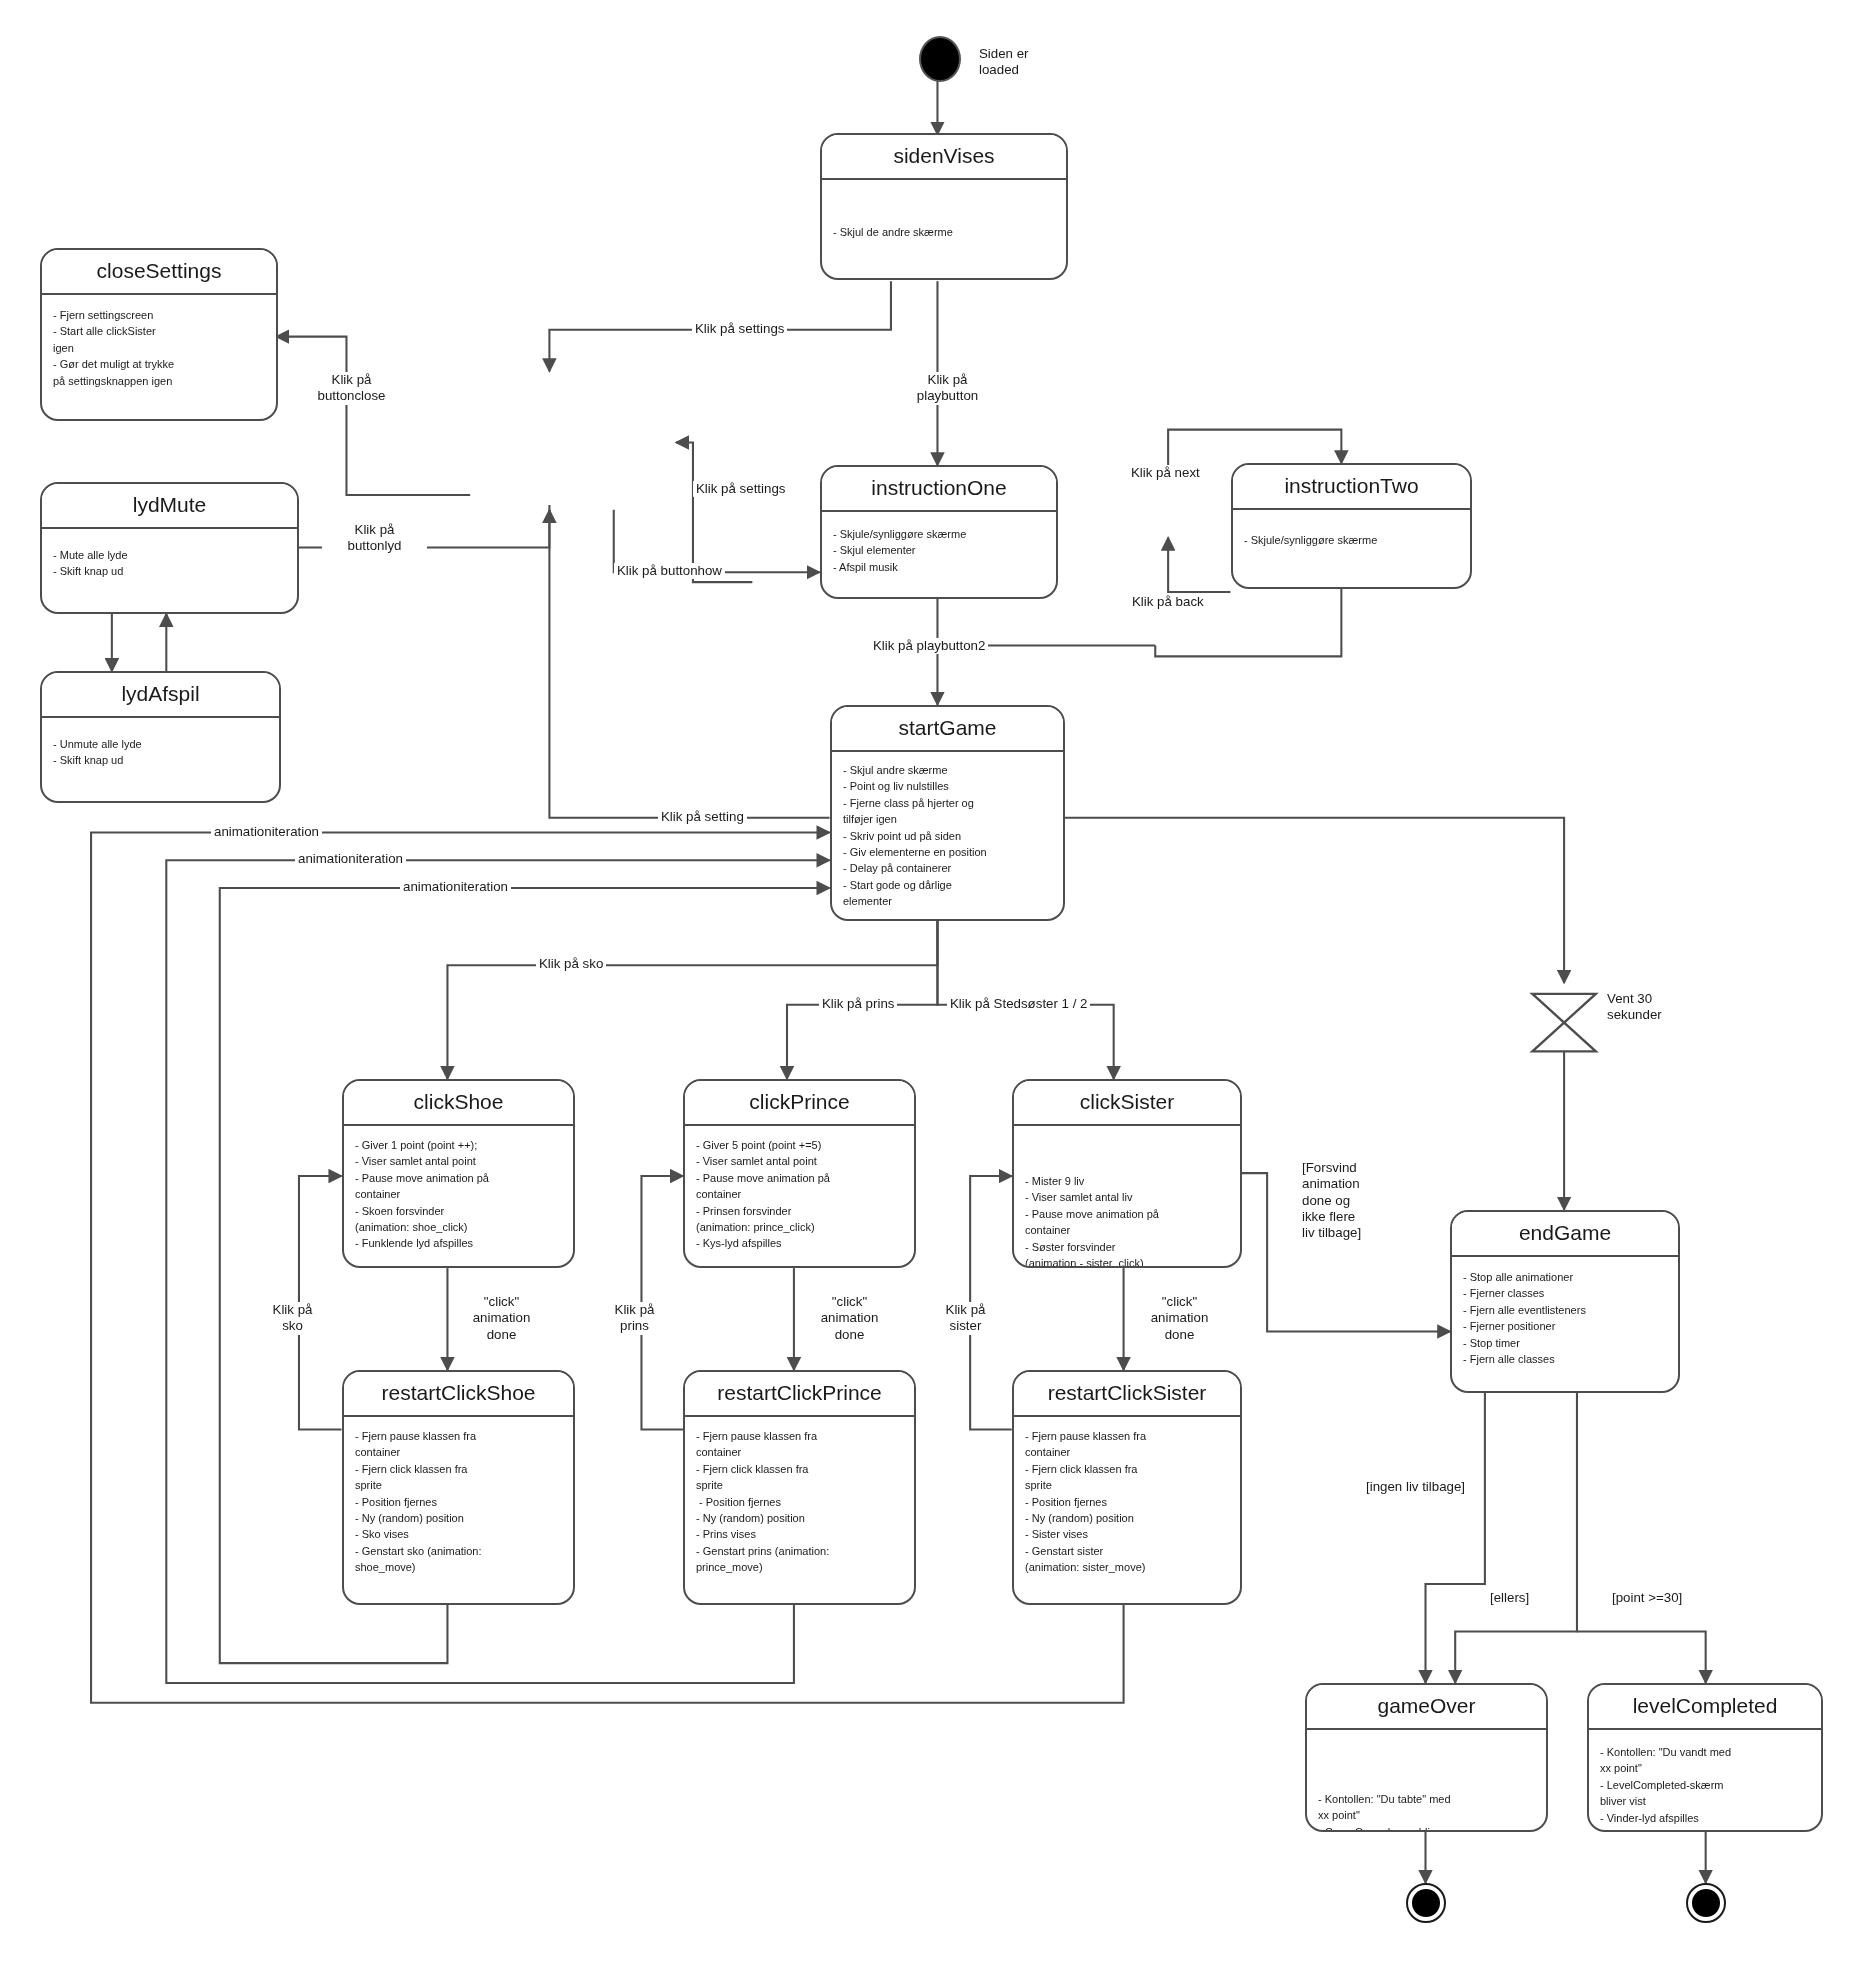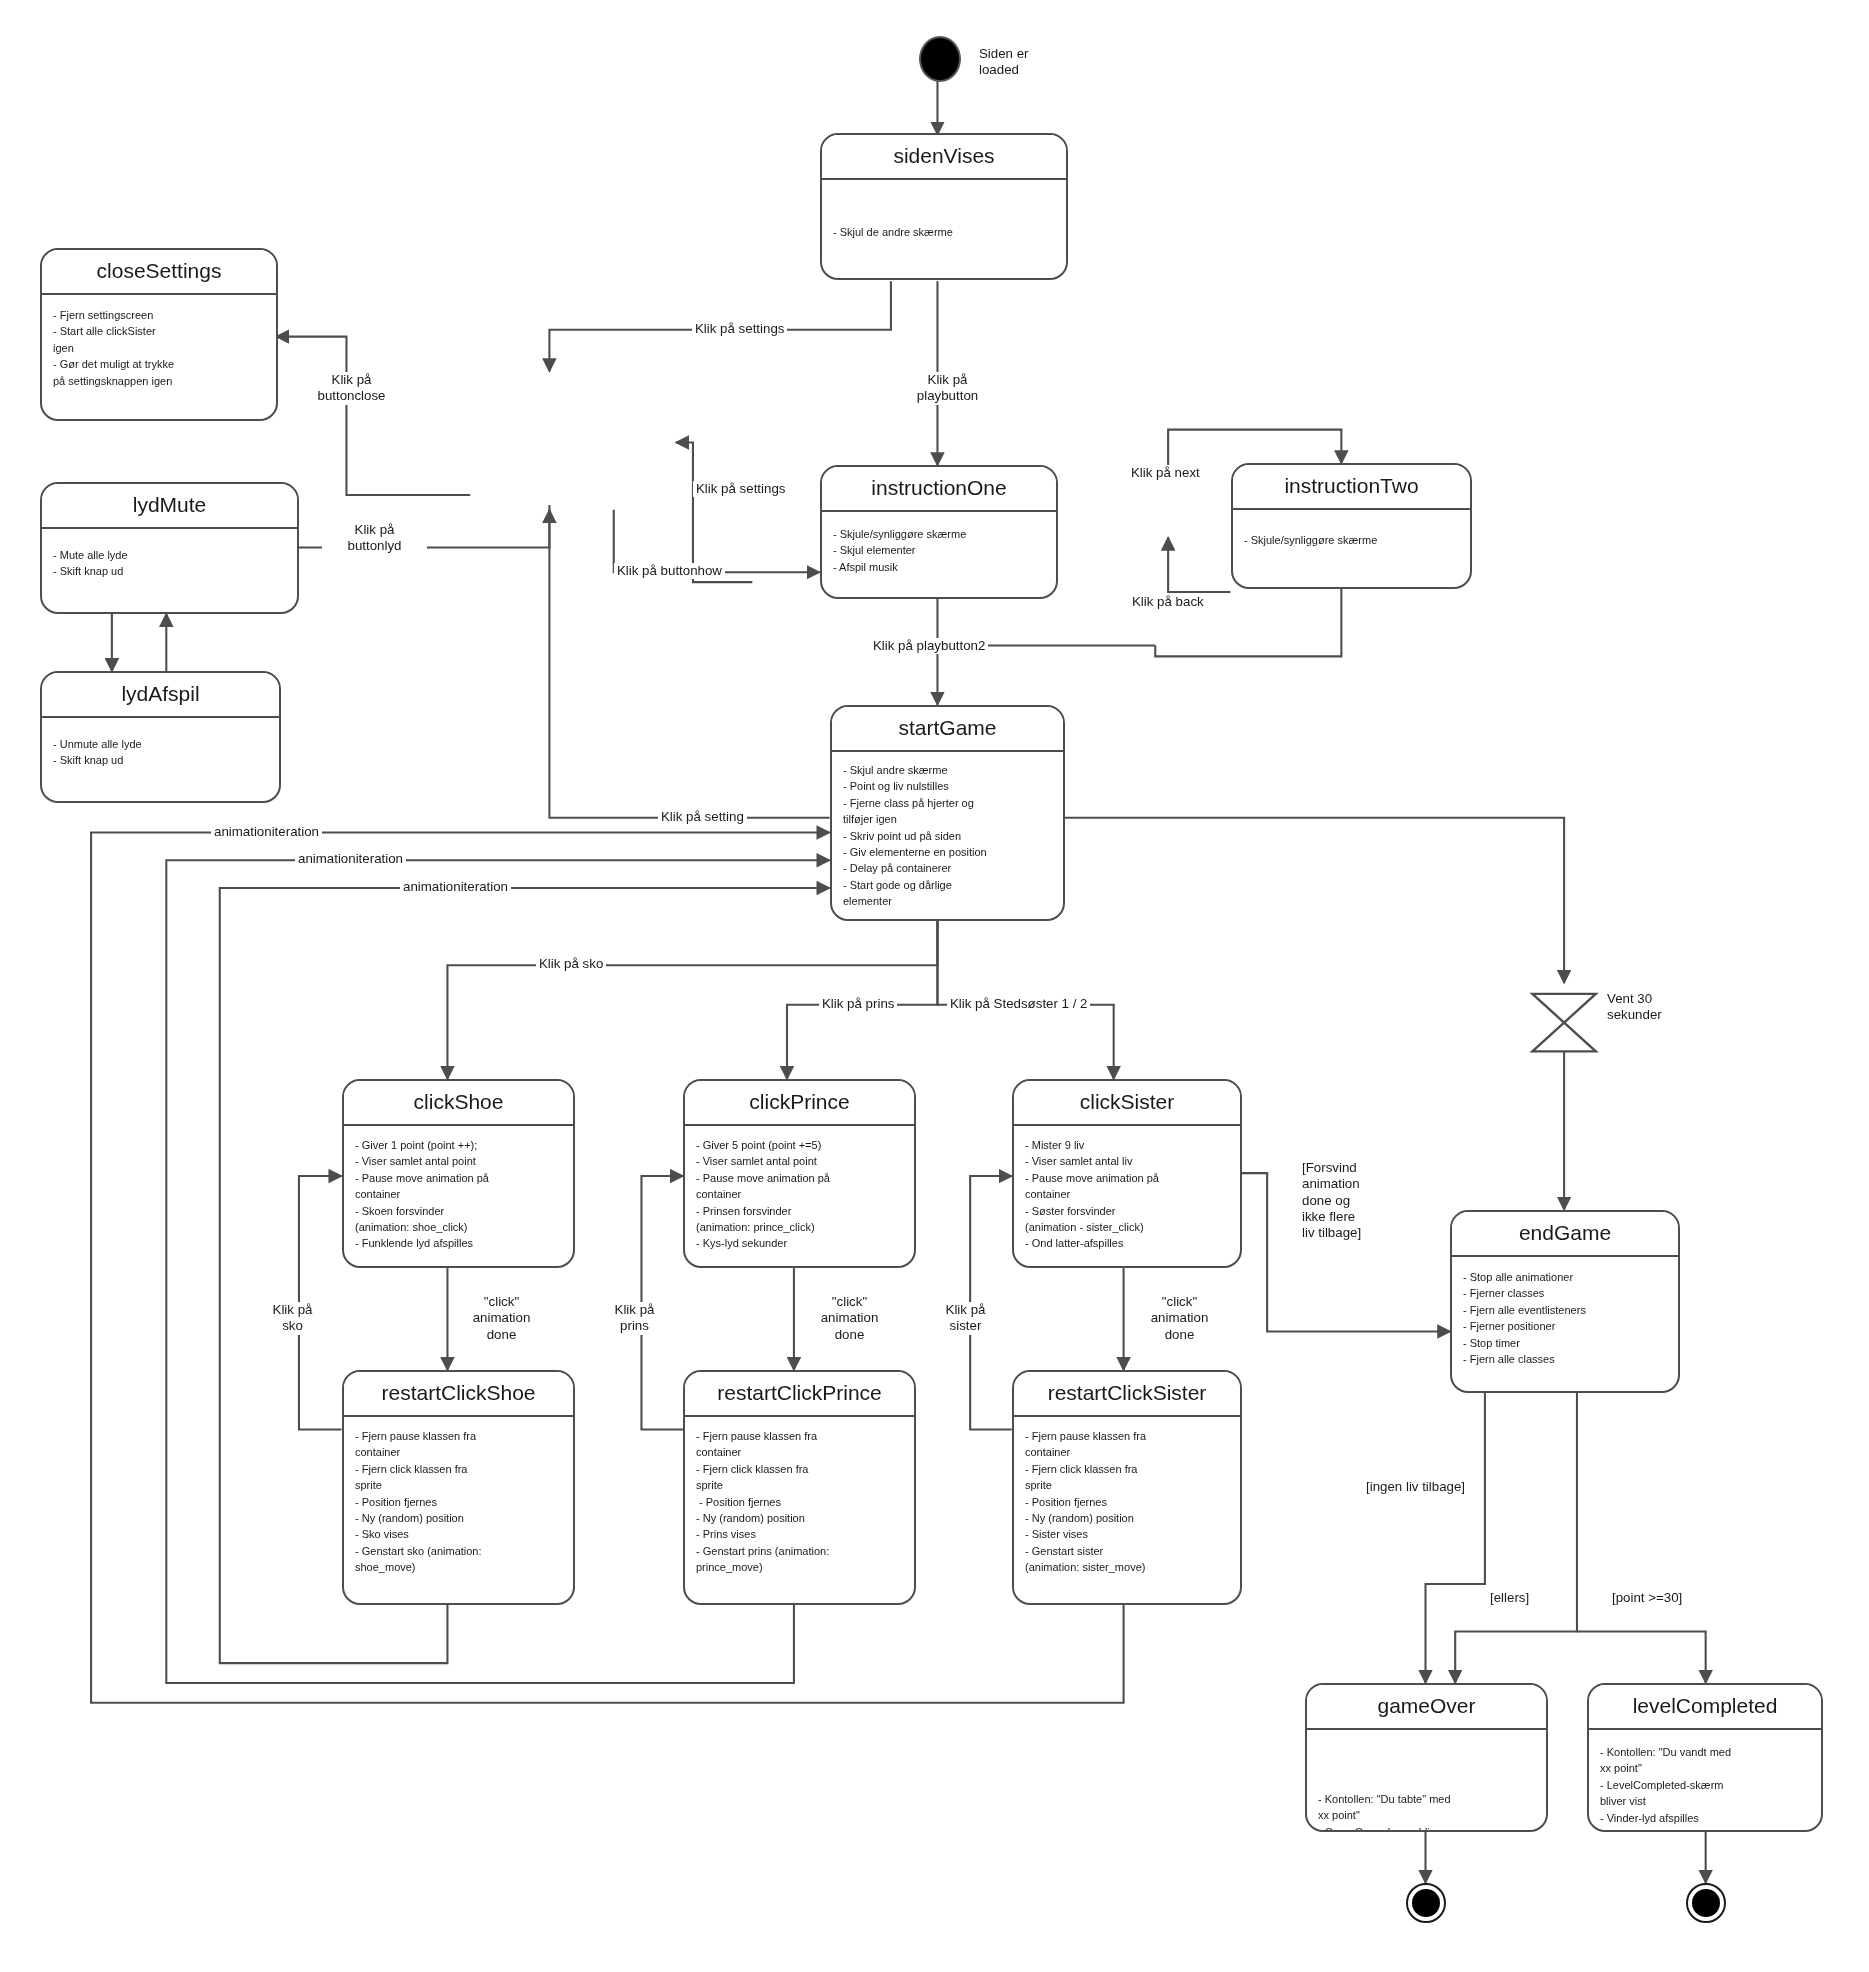--- a/index.html
+++ b/index.html
@@ -258,25 +258,25 @@
 
   <div class="state" style="left:683px; top:1079px; width:233px; height:189px;">
     <div class="state-title">clickPrince</div>
     <div class="state-body" style="padding-top:11px;">
       <div class="ln">- Giver 5 point (point +=5)</div>
       <div class="ln">- Viser samlet antal point</div>
       <div class="ln">- Pause move animation på</div>
       <div class="ln">container</div>
       <div class="ln">- Prinsen forsvinder</div>
       <div class="ln">(animation: prince_click)</div>
-      <div class="ln">- Kys-lyd sekunder</div>
-    </div>
-  </div>
-
-  <div class="state" style="left:1012px; top:1079px; width:230px; height:189px;">
+      <div class="ln">- Kys-lyd afspilles</div>
+    </div>
+  </div>
+
+  <div class="state" style="left:1012px; top:1079px; width:230px; height:189px;gap:36px;">
     <div class="state-title">clickSister</div>
     <div class="state-body" style="padding-top:11px;">
       <div class="ln">- Mister 9 liv</div>
       <div class="ln">- Viser samlet antal liv</div>
       <div class="ln">- Pause move animation på</div>
       <div class="ln">container</div>
       <div class="ln">- Søster forsvinder</div>
       <div class="ln">(animation - sister_click)</div>
       <div class="ln">- Ond latter-afspilles</div>
     </div>

